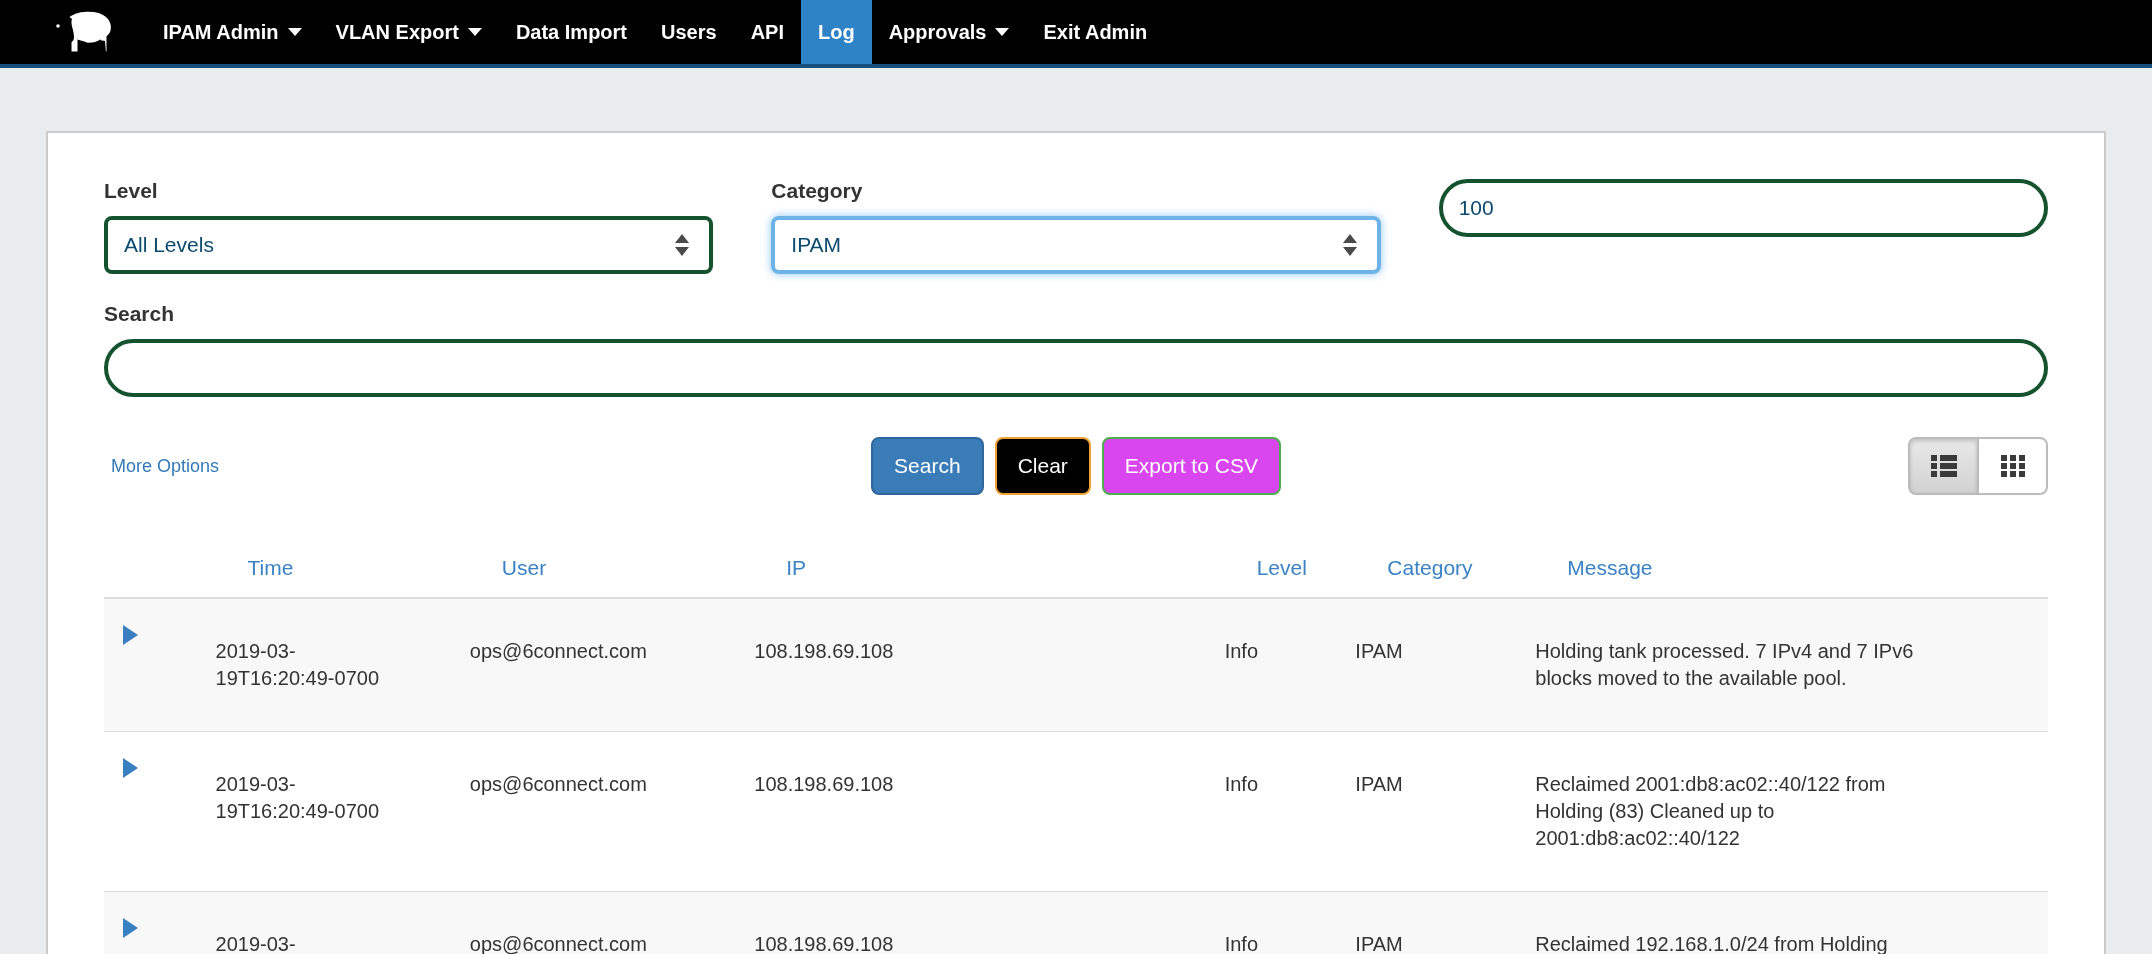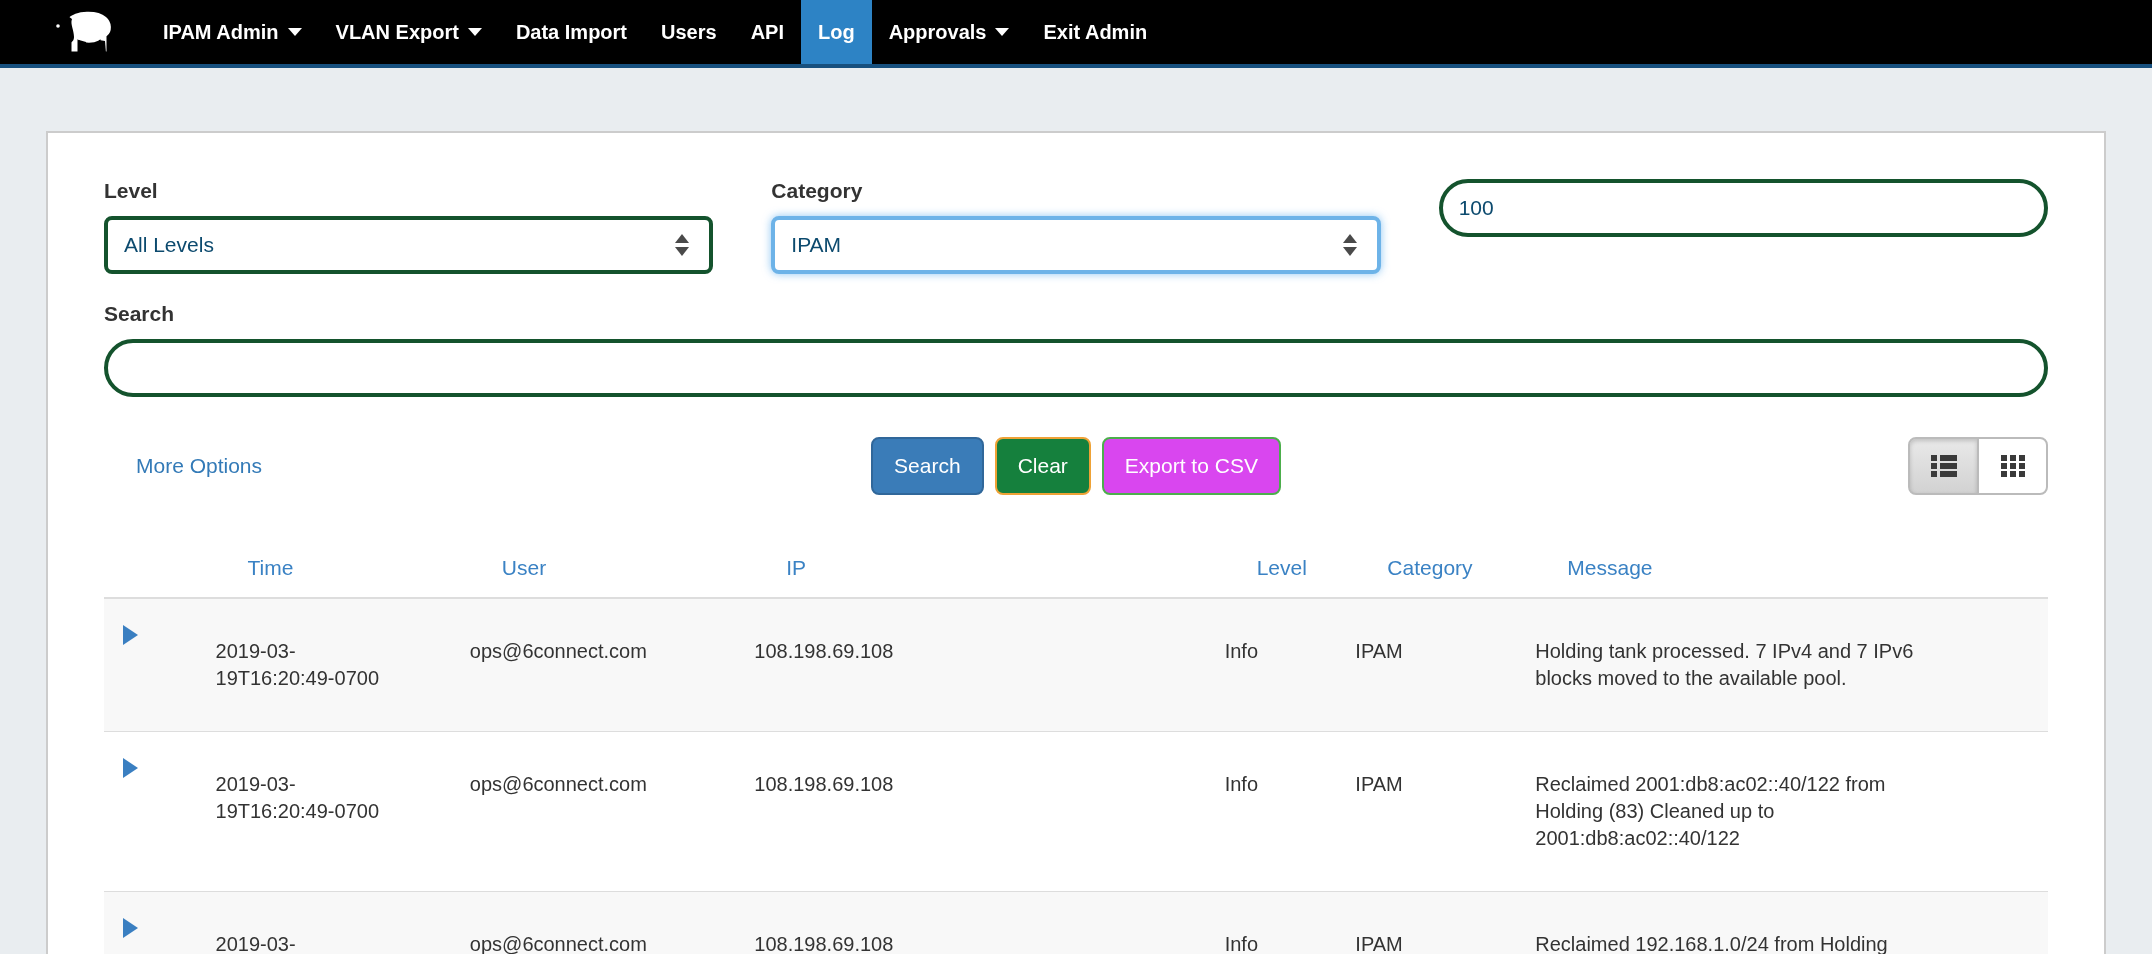--- a/index.html
+++ b/index.html
@@ -42,28 +42,28 @@
   .stepper .down { width:0; height:0; border-left:7px solid transparent;
     border-right:7px solid transparent; border-top:9px solid #4a4a4a; }
   input.control { font-family:"Liberation Sans", sans-serif; outline:none;border-radius:29px; }
 
   .search-row { margin-top:28px; }
   .search-row input { margin-top:0; }
 
   
   .actions { margin-top:40px; display:flex; align-items:center; }
   .actions .left { flex:1; }
-  .more-options { display:inline-block; margin-left:32px; color:#337ab7;
-    font-size:21px; cursor:pointer; }
+  .more-options { display:inline-block; margin-left:7px; color:#337ab7;
+    font-size:18px; cursor:pointer; }
   .btn-group-center { display:flex; gap:11px; }
   .btn { border:2px solid transparent; border-radius:8px; height:58px;
     padding:0 21px; font-size:21px; color:#fff; cursor:pointer;
     font-family:"Liberation Sans", sans-serif; }
   .btn-primary { background:#3a7cb8; border-color:#30679a; }
-  .btn-warning { background:#15803d; border-color:#eea236; }
+  .btn-warning { background:#000000; border-color:#eea236; }
   .btn-success { background:#d946ef; border-color:#4cae4c; }
   .actions .right { flex:1; display:flex; justify-content:flex-end; }
   .view-toggle { display:flex; }
   .toggle-btn { width:70px; height:58px; border:2px solid #bbb; background:#fff;
     display:flex; align-items:center; justify-content:center; cursor:pointer; }
   .toggle-btn:first-child { border-radius:8px 0 0 8px; border-right-width:1px; }
   .toggle-btn:last-child { border-radius:0 8px 8px 0; border-left-width:1px; }
   .toggle-btn.active { background:linear-gradient(#e9e9e9,#d2d2d2);
     box-shadow:inset 0 2px 4px rgba(0,0,0,.18); }
 

